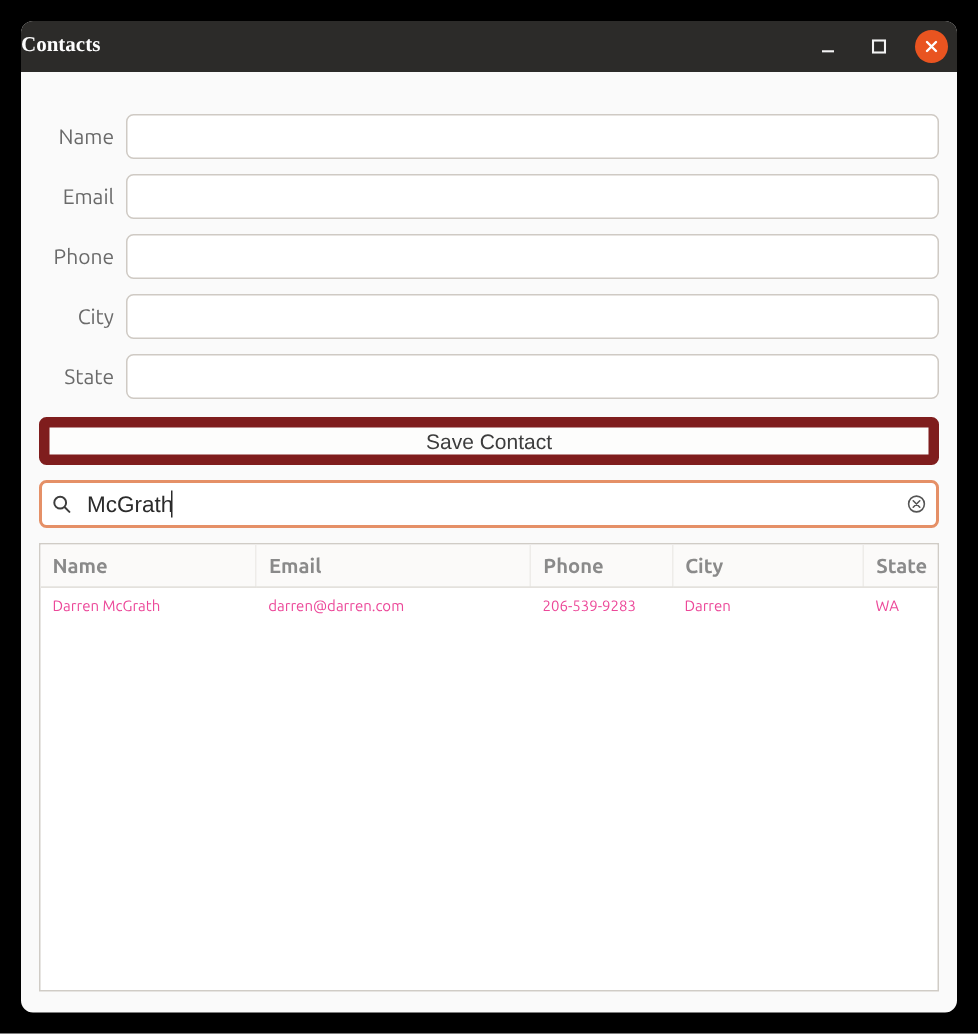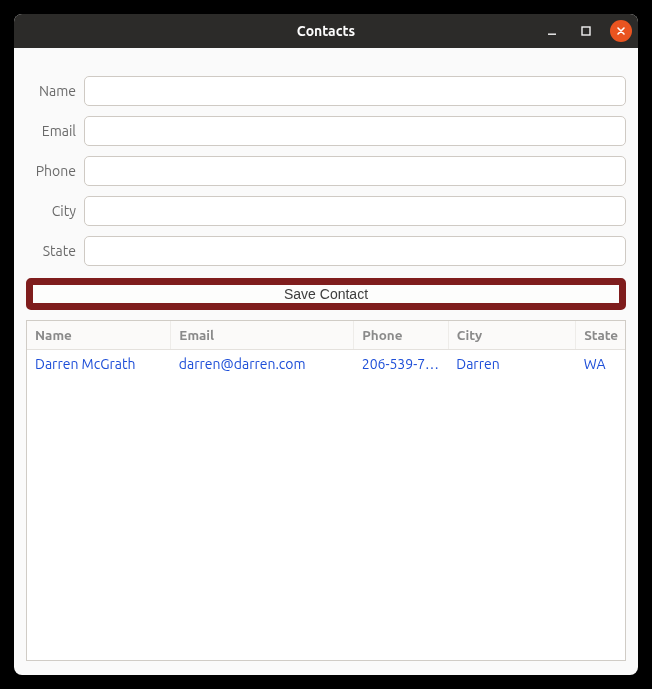--- a/index.html
+++ b/index.html
@@ -21,23 +21,23 @@
     overflow: hidden;
     display: flex;
     flex-direction: column;
     box-shadow: 0 2px 8px rgba(0,0,0,.4);
   }
   .titlebar {
     height: 34px;
     background: #2c2b29;
     display: flex;
     align-items: center;
-    justify-content: center;
     position: relative;
     flex: 0 0 auto;
+    font-family: Liberation Serif, serif;
   }
   .titlebar .title {
     color: #fdfdfd;
     font-weight: 700;
     font-size: 14px;
   }
   .win-controls {
     position: absolute;
     right: 6px;
     top: 0;
@@ -154,22 +154,22 @@
     color: #8a8a8a;
     background: #fbfaf9;
     border-bottom: 1px solid #e4e1dd;
     border-right: 1px solid #eeece9;
     padding: 6px 8px;
     height: 28px;
   }
   thead th:last-child { border-right: none; }
   tbody td {
     padding: 6px 8px;
-    font-size: 14px;
-    color: #1d4ed8;
+    font-size: 10px;
+    color: #ec4899;
     vertical-align: top;
     white-space: nowrap;
     overflow: hidden;
     text-overflow: ellipsis;
   }
   .col-name  { width: 140px; }
   .col-email { width: 178px; }
   .col-phone { width: 92px; }
   .col-city  { width: 124px; }
   .col-state { width: 48px; }
@@ -219,20 +219,36 @@
       <label>City</label>
       <input type="text" value="" style="">
     </div>
     <div class="form-row">
       <label>State</label>
       <input type="text" value="" style="">
     </div>
 
     <button class="save-btn">Save Contact</button>
 
+    <div class="search-wrap">
+      <span class="search-icon">
+        <svg width="14" height="14" viewBox="0 0 16 16">
+            <circle cx="7" cy="7" r="4.5" fill="none" stroke="currentColor" stroke-width="1.5"></circle>
+            <line x1="10.5" y1="10.5" x2="14" y2="14" stroke="currentColor" stroke-width="1.5" stroke-linecap="round"></line>
+          </svg>
+      </span>
+      <input class="search-input" id="search-input" type="text" value="McGrath" style="">
+      <span id="caret" class="caret" style="left: 87.5156px;"></span>
+      <span class="clear-icon">
+        <svg width="14" height="14" viewBox="0 0 16 16">
+            <circle cx="8" cy="8" r="6" fill="none" stroke="currentColor" stroke-width="1.2"></circle>
+            <path d="M5.5 5.5 L10.5 10.5 M10.5 5.5 L5.5 10.5" stroke="currentColor" stroke-width="1.2" stroke-linecap="round"></path>
+          </svg>
+      </span>
+    </div>
 
     <div class="table-wrap">
       <table>
         <colgroup>
           <col class="col-name">
             <col class="col-email">
             <col class="col-phone">
             <col class="col-city">
             <col class="col-state">
         </colgroup>
@@ -242,21 +258,21 @@
             <th>Email</th>
             <th>Phone</th>
             <th>City</th>
             <th>State</th>
           </tr>
         </thead>
         <tbody id="table-body">
             <tr>
               <td>Darren McGrath</td>
               <td>darren@darren.com</td>
-              <td>206-539-7578</td>
+              <td>206-539-9283</td>
               <td>Darren</td>
               <td>WA</td>
             </tr>
           </tbody>
       </table>
     </div>
 
   </div>
 </div>
 

